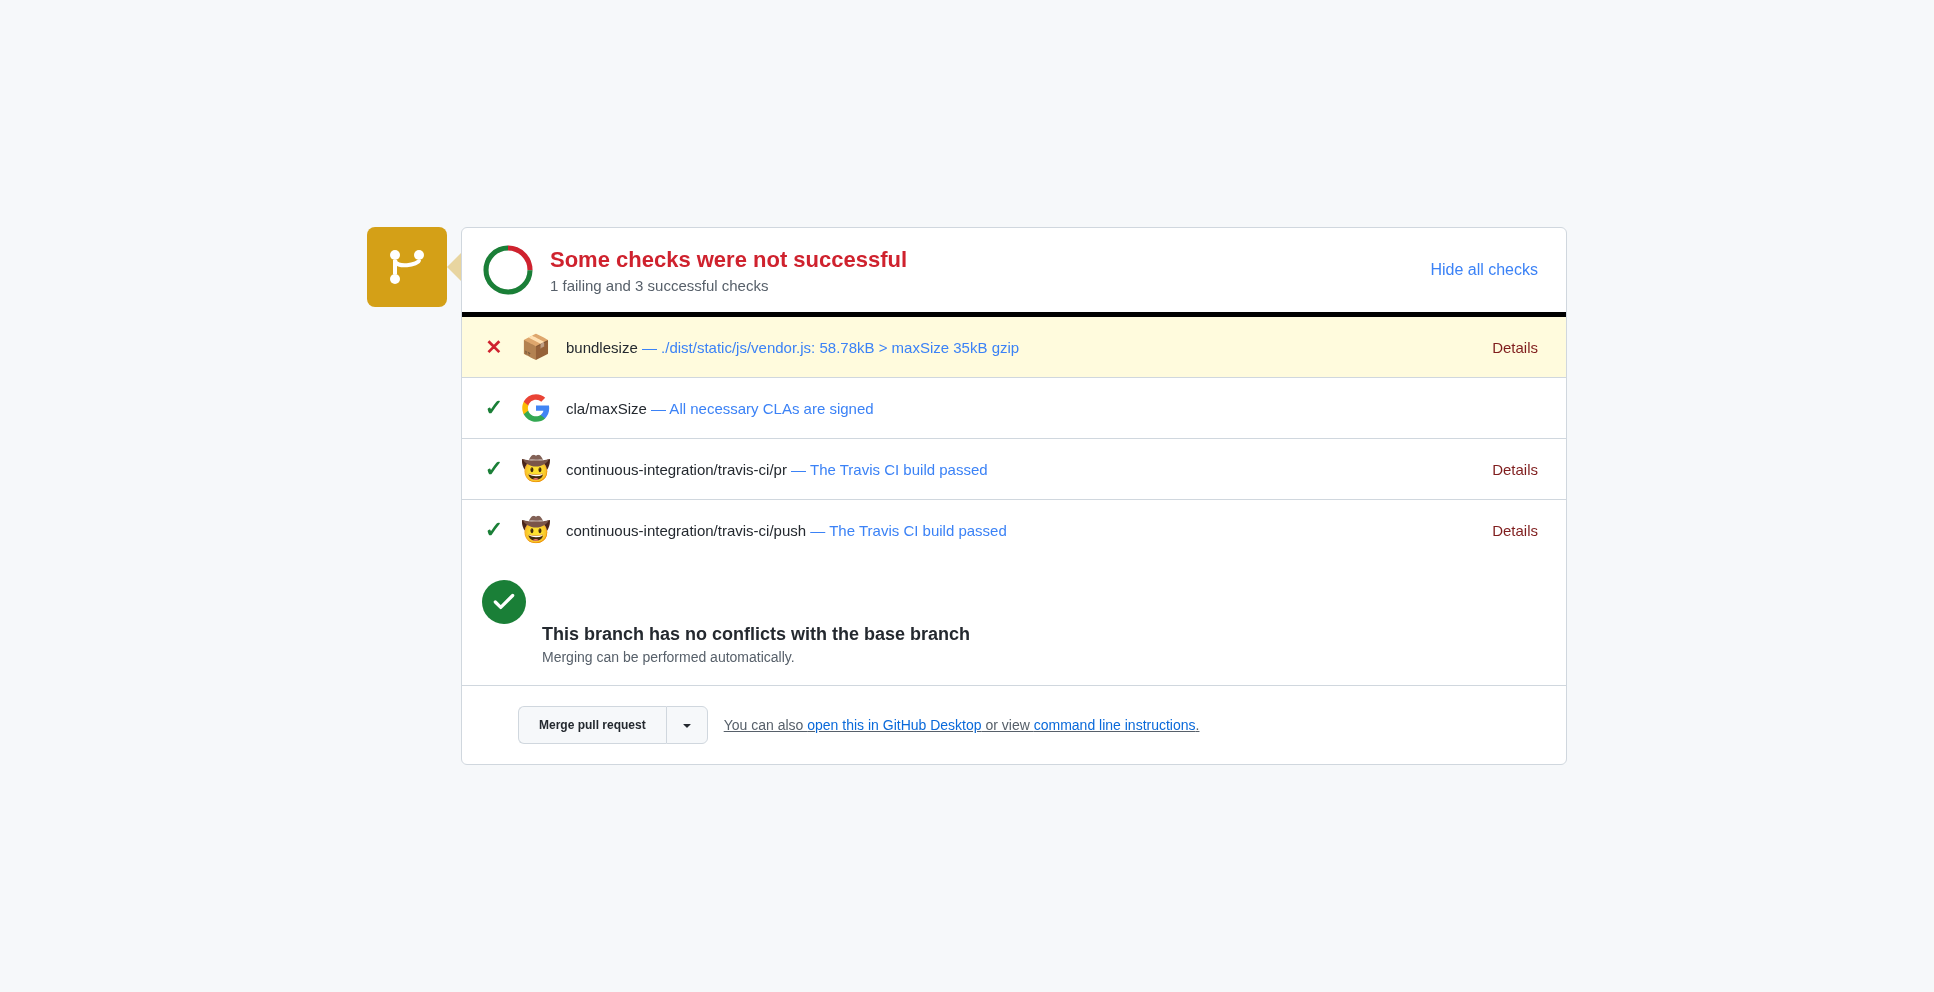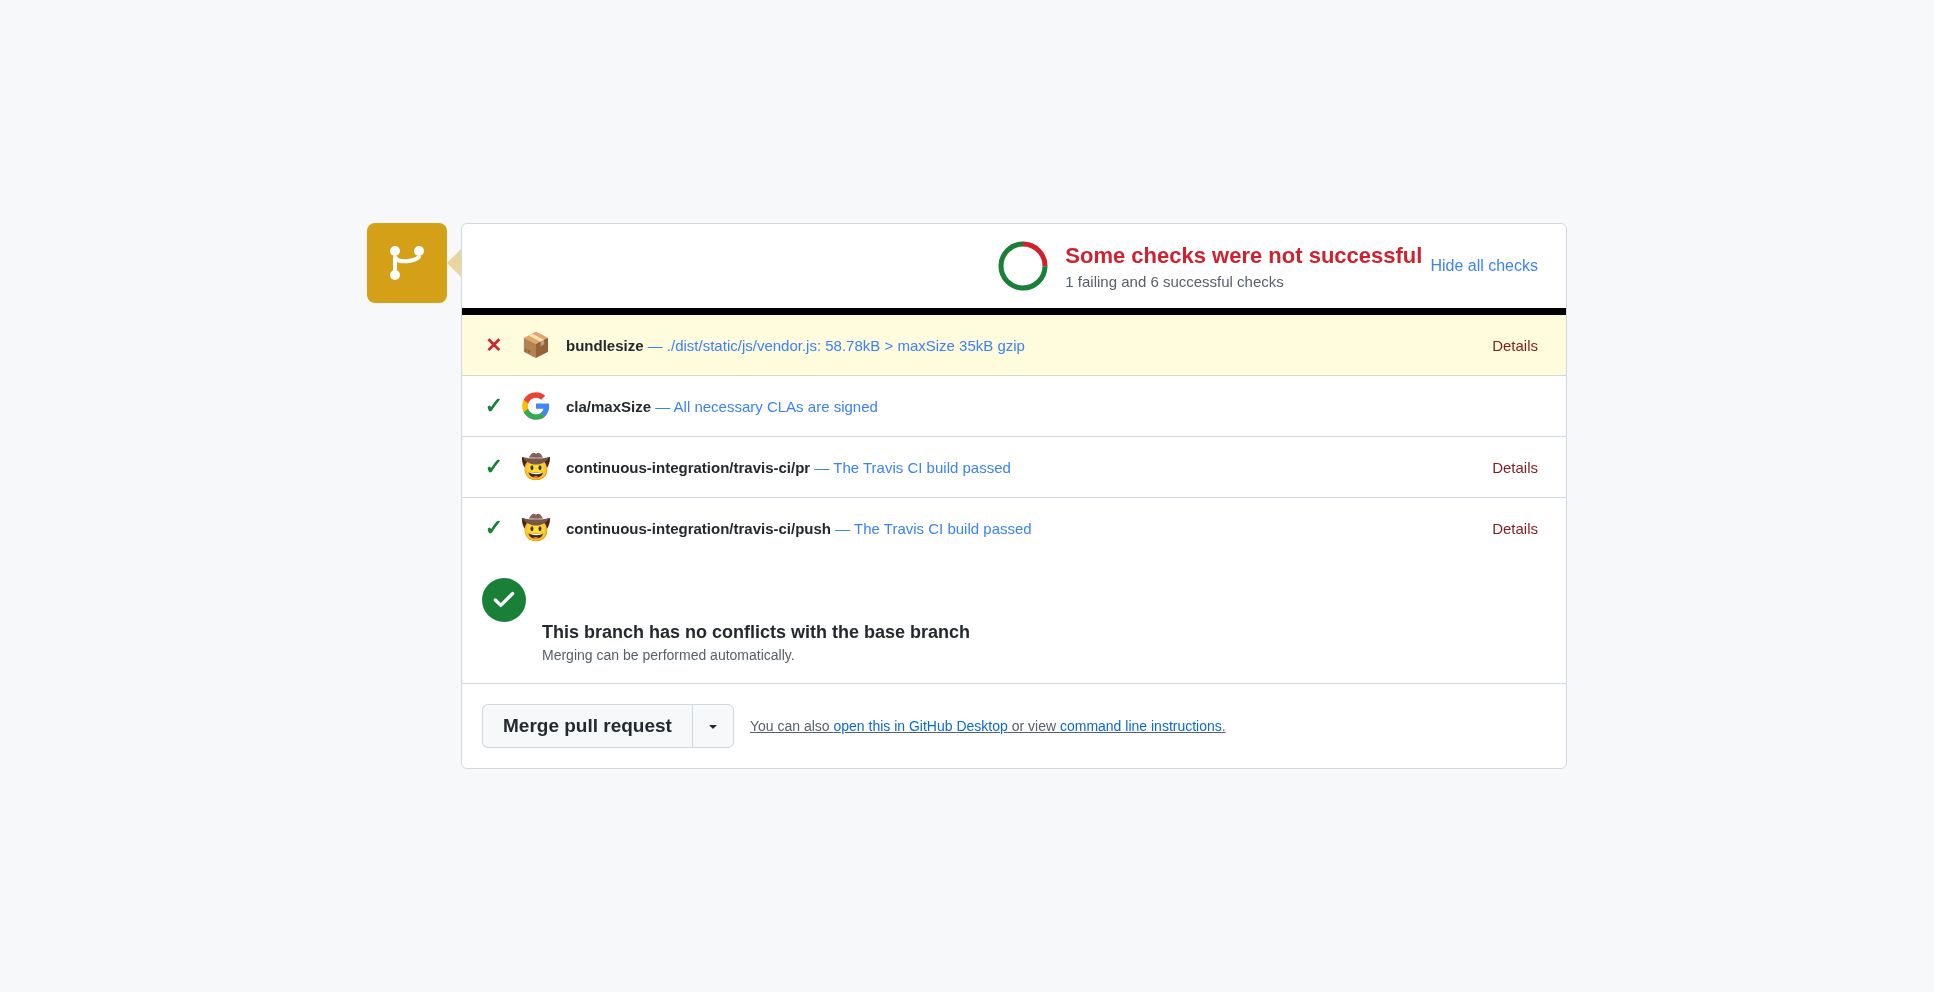--- a/index.html
+++ b/index.html
@@ -53,23 +53,23 @@
       flex: 1;
       border: 1px solid #d0d7de;
       border-radius: 6px;
       background: #ffffff;
       overflow: hidden;
     }
 
     .card-header {
       display: flex;
       align-items: center;
-      justify-content: flex-end;
+      justify-content: space-between;
       padding: 16px 20px;
-      border-bottom: 7px solid #000000;
+      border-bottom: 5px solid #000000;
     }
 
     .header-left {
       display: flex;
       align-items: center;
       gap: 16px;
     }
 
     .header-text-group {
       display: flex;
@@ -137,21 +137,21 @@
       font-size: 24px;
     }
 
     .check-text {
       flex: 1;
       font-size: 15px;
       color: #24292f;
     }
 
     .check-text strong {
-      font-weight: 700;
+      font-weight: 400;
     }
 
     .check-text .description {
       color: #3b82f6;
     }
 
     .check-details-link {
       font-size: 15px;
       color: #7f1d1d;
       background: none;
@@ -232,24 +232,25 @@
       display: flex;
       align-items: stretch;
     }
 
     .merge-btn-main {
       background: #f6f8fa;
       border: 1px solid #d0d7de;
       border-right: none;
       border-radius: 6px 0 0 6px;
       padding: 10px 20px;
-      font-size: 19px;
+      font-size: 12px;
       font-weight: 700;
       color: #24292f;
       cursor: pointer;
+      margin-left: 36px;
     }
 
     .merge-btn-dropdown {
       background: #f6f8fa;
       border: 1px solid #d0d7de;
       border-radius: 0 6px 6px 0;
       padding: 10px 12px;
       cursor: pointer;
       display: flex;
       align-items: center;
@@ -310,21 +311,21 @@
 
           <circle cx="26" cy="26" r="22" fill="none" stroke="#e0e0e0" stroke-width="5"></circle>
 
           <circle cx="26" cy="26" r="22" fill="none" stroke="#cf222e" stroke-width="5" stroke-dasharray="34.56 103.67" stroke-dashoffset="0" transform="rotate(-90 26 26)"></circle>
 
           <circle cx="26" cy="26" r="22" fill="none" stroke="#1a7f37" stroke-width="5" stroke-dasharray="103.67 138.23" stroke-dashoffset="-34.56" transform="rotate(-90 26 26)"></circle>
         </svg>
 
         <div class="header-text-group">
           <span class="header-title">Some checks were not successful</span>
-          <span class="header-subtitle">1 failing and 6 successful checks</span>
+          <span class="header-subtitle">1 failing and 3 successful checks</span>
         </div>
       </div>
       <button class="hide-all-checks-btn">Hide all checks</button>
     </div>
 
     <ul class="checks-list">
 
       <li class="check-item failing">
         <div class="check-status">
           <span class="x-icon">✕</span>

